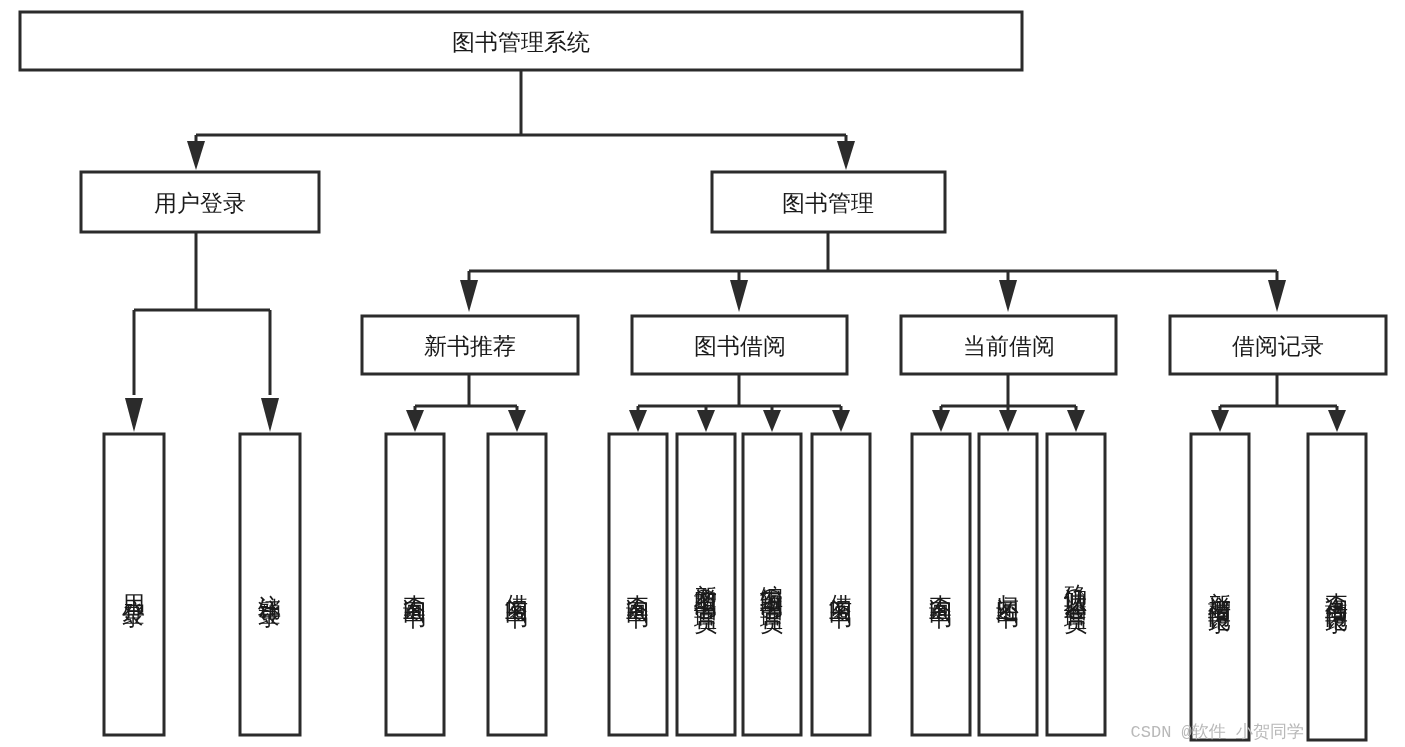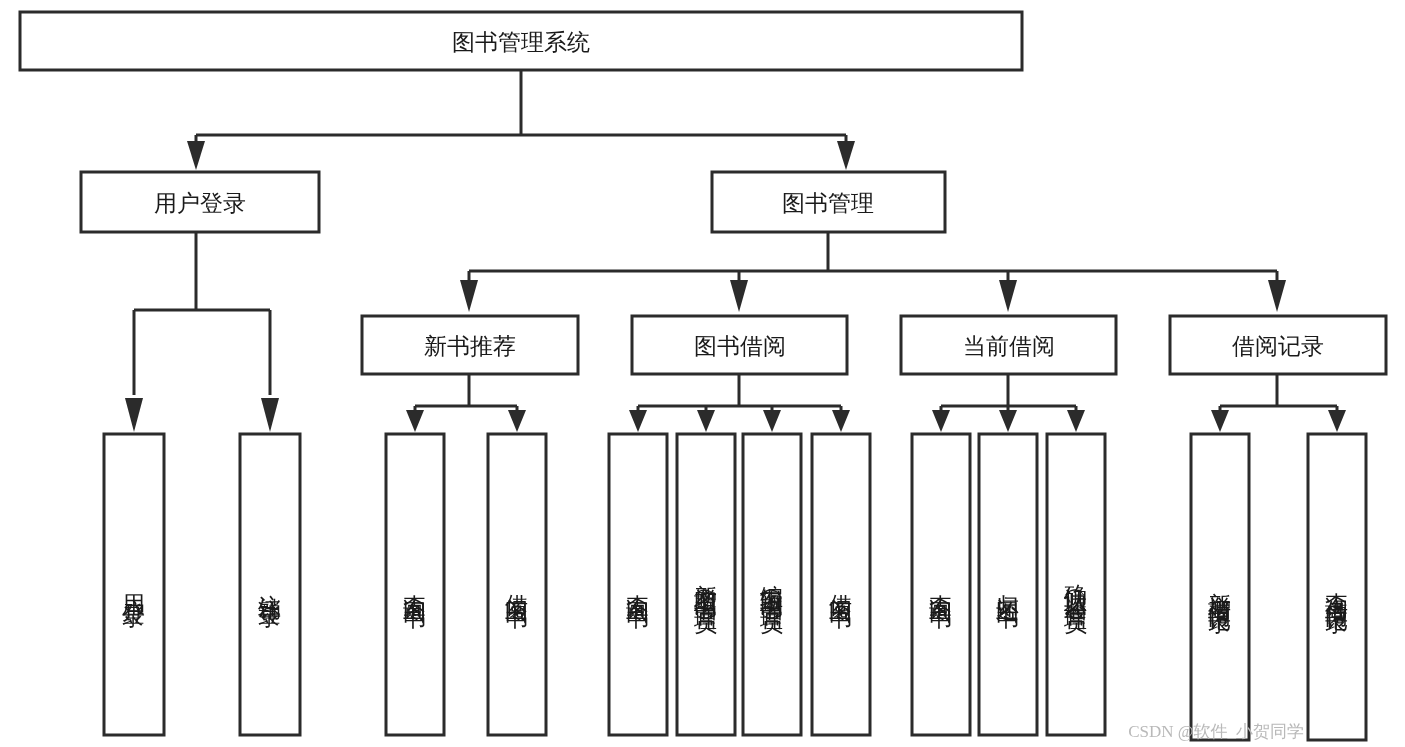--- a/index.html
+++ b/index.html
@@ -55,21 +55,21 @@
     fill: #1a1a1a;
     writing-mode: vertical-rl;
     text-orientation: upright;
     letter-spacing: 4px;
     text-anchor: middle;
   }
   .watermark {
     position: absolute;
     right: 8px;
     bottom: 4px;
-    font-family: Liberation Serif, serif;
+    font-family: Liberation Mono, monospace;
     font-size: 17px;
     color: #b9b9b9;
     white-space: nowrap;
     pointer-events: none;
     user-select: none;
   }
 </style>
 </head>
 <body>
 

